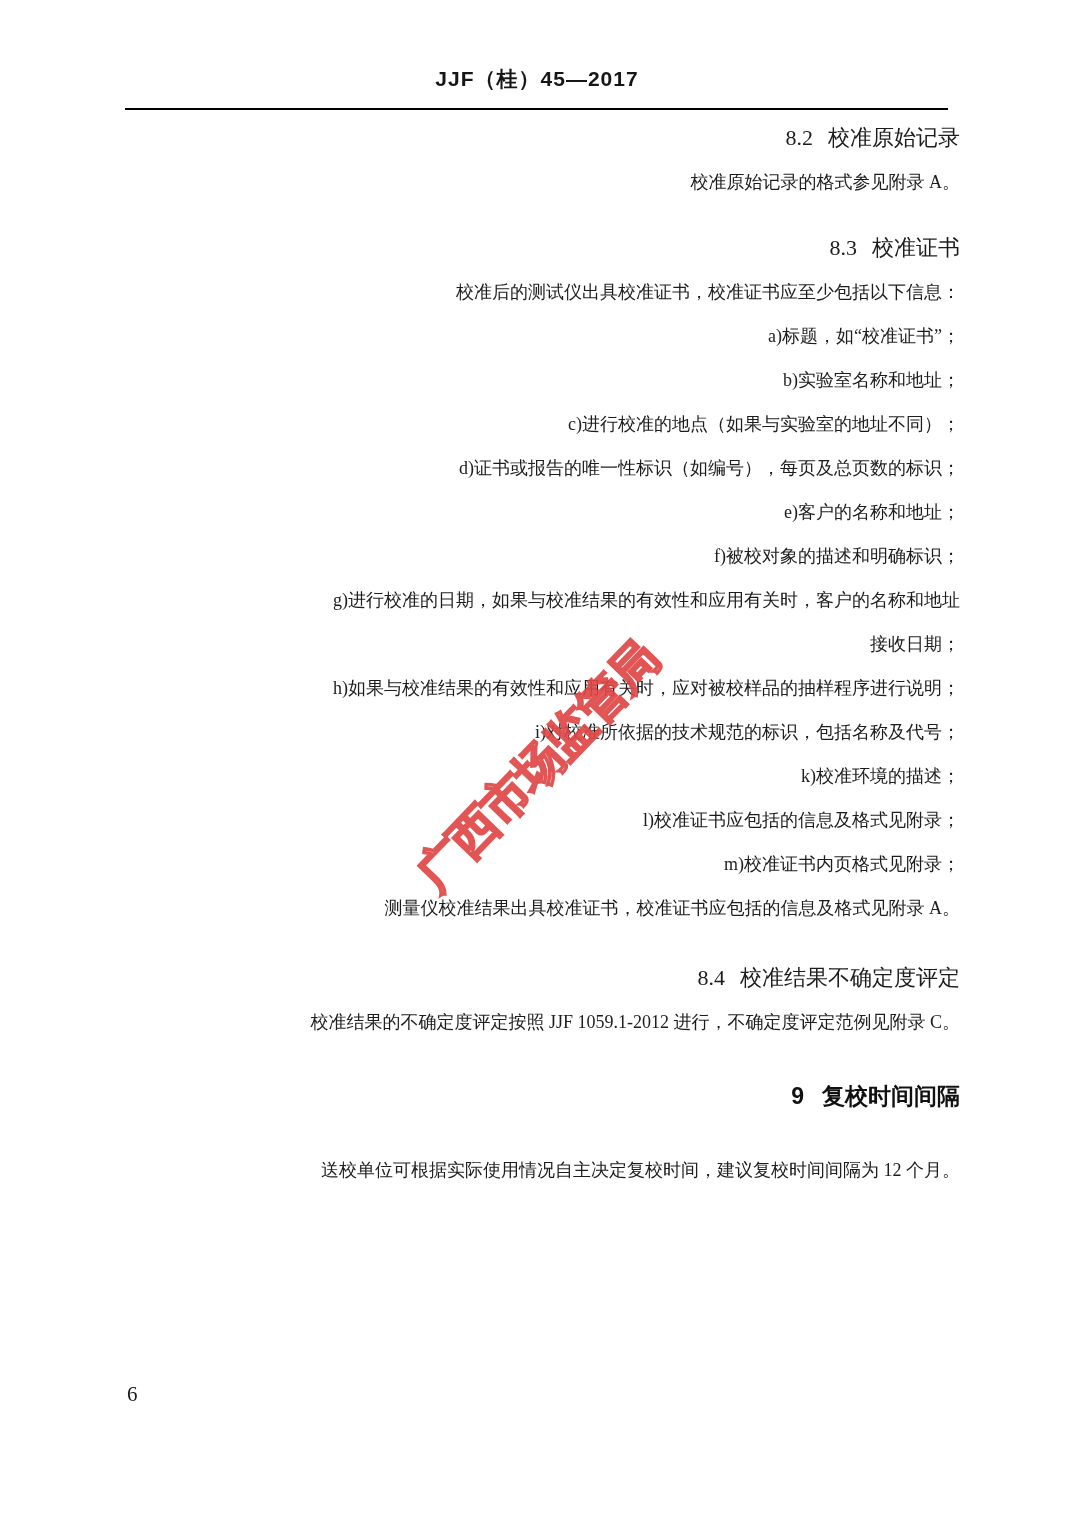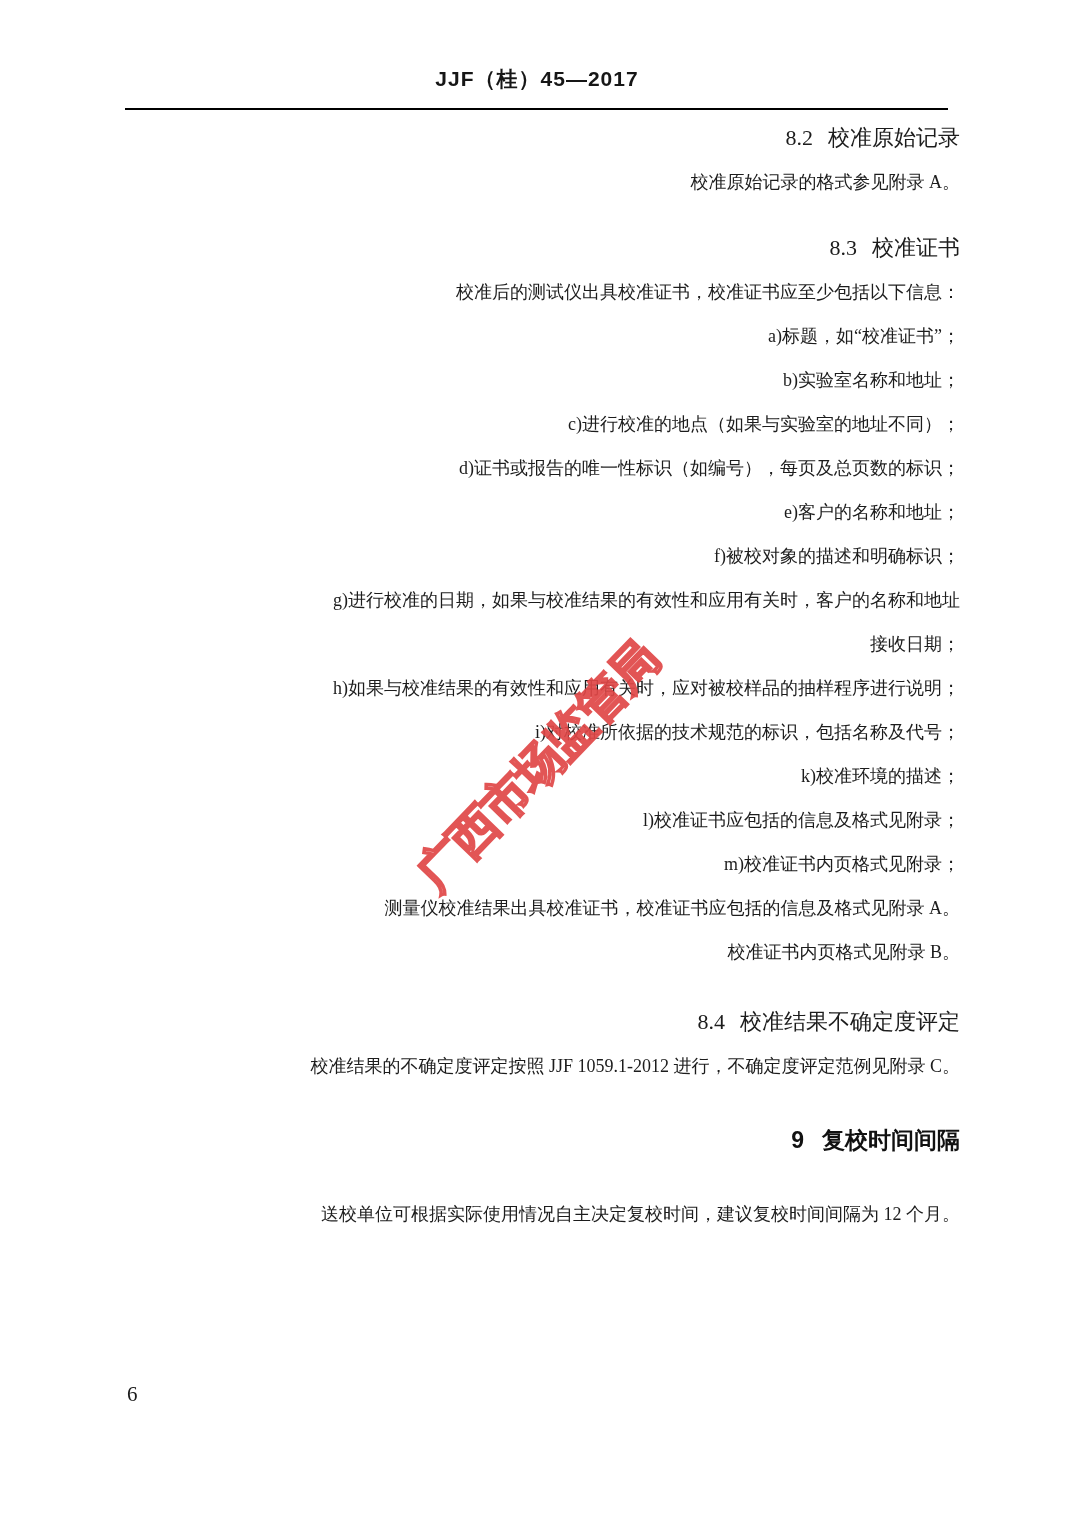--- a/index.html
+++ b/index.html
@@ -104,21 +104,20 @@
       <div class="line item"><span class="marker">e)</span><span>客户的名称和地址；</span></div>
       <div class="line item"><span class="marker">f)</span><span>被校对象的描述和明确标识；</span></div>
       <div class="line item"><span class="marker">g)</span><span>进行校准的日期，如果与校准结果的有效性和应用有关时，客户的名称和地址</span></div>
       <div class="line cont">接收日期；</div>
       <div class="line item"><span class="marker">h)</span><span>如果与校准结果的有效性和应用有关时，应对被校样品的抽样程序进行说明；</span></div>
       <div class="line item"><span class="marker">i)</span><span>对校准所依据的技术规范的标识，包括名称及代号；</span></div>
       <div class="line item"><span class="marker">k)</span><span>校准环境的描述；</span></div>
       <div class="line item"><span class="marker">l)</span><span>校准证书应包括的信息及格式见附录；</span></div>
       <div class="line item"><span class="marker">m)</span><span>校准证书内页格式见附录；</span></div>
       <div class="line para">测量仪校准结果出具校准证书，校准证书应包括的信息及格式见附录 A。</div>
-      <div class="line para">校准证书内页格式见附录 B。</div>
       <div class="line h2 gap-md"><span class="num">8.4</span><span>校准结果不确定度评定</span></div>
       <div class="line para">校准结果的不确定度评定按照 JJF 1059.1-2012 进行，不确定度评定范例见附录 C。</div>
       <div class="line h1 gap-lg"><span class="num">9</span><span>复校时间间隔</span></div>
       <div class="line para gap-lg">送校单位可根据实际使用情况自主决定复校时间，建议复校时间间隔为 12 个月。</div>
     </div>
 
   <svg class="watermark-svg" width="1074" height="1520" viewBox="0 0 1074 1520">
     <text class="watermark-text" x="537" y="783" text-anchor="middle" transform="rotate(-46 537 766)" font-size="48" letter-spacing="-2" fill="none" stroke="#e04747" stroke-width="2" opacity="0.92">广西市场监管局</text>
   </svg>
 

